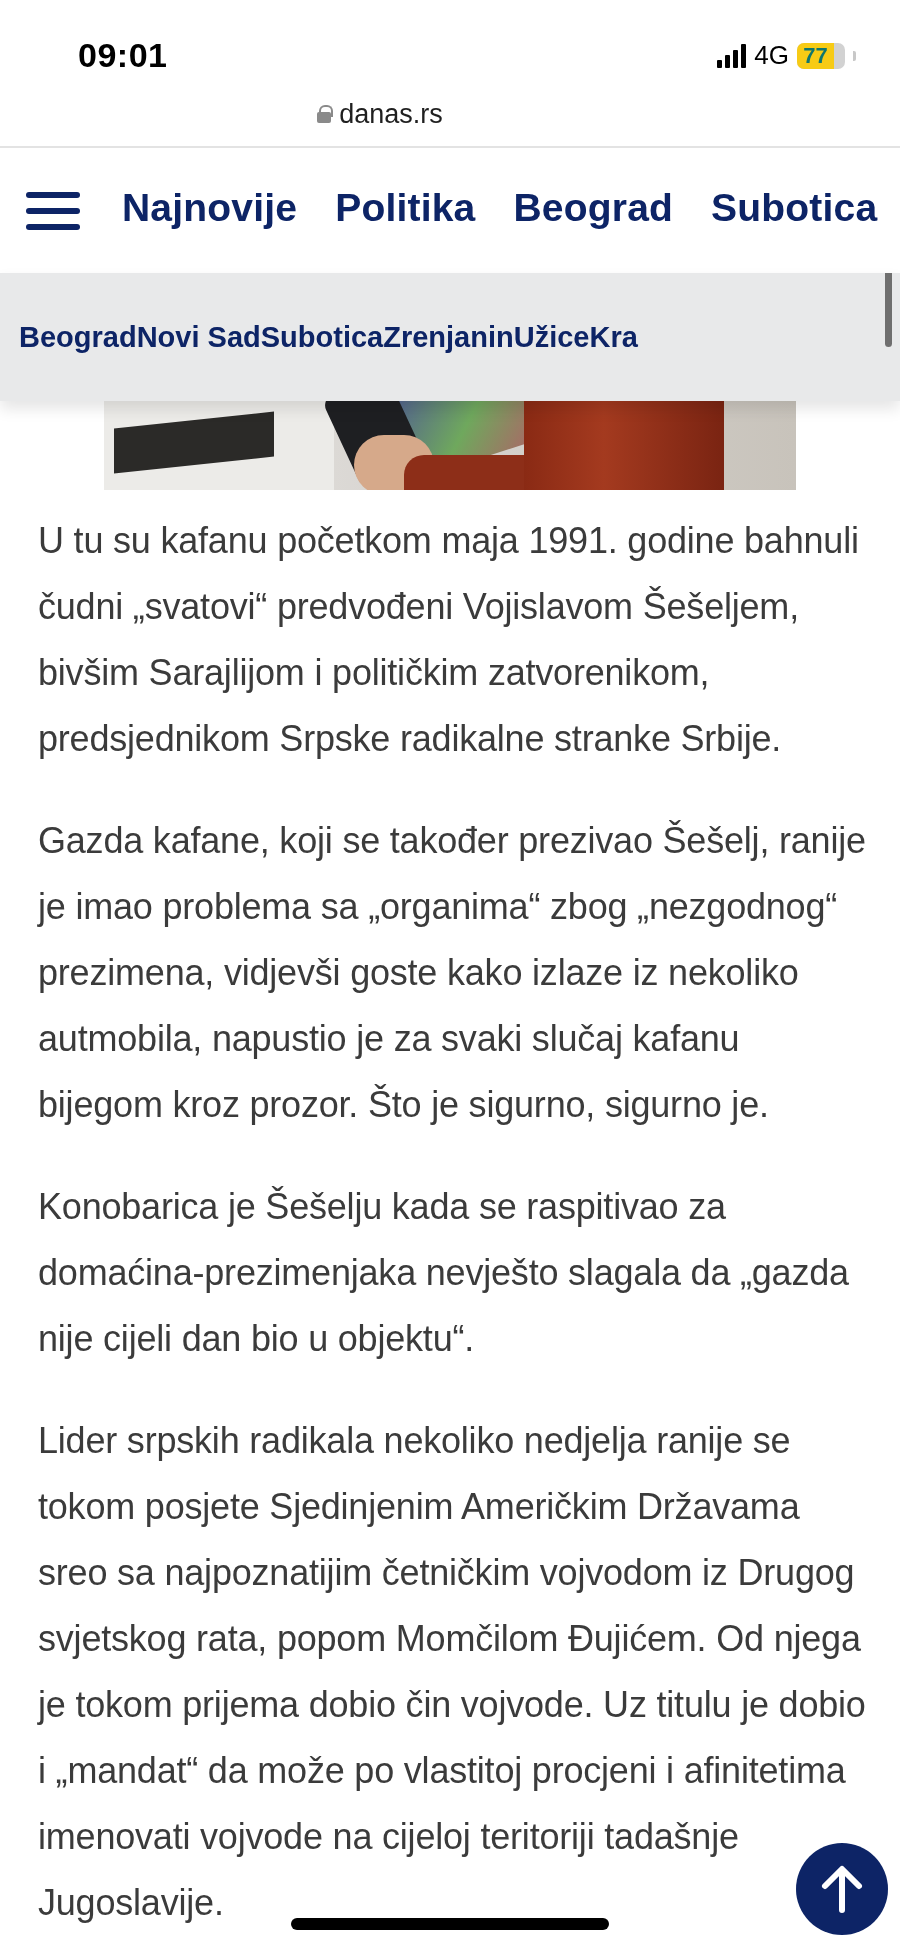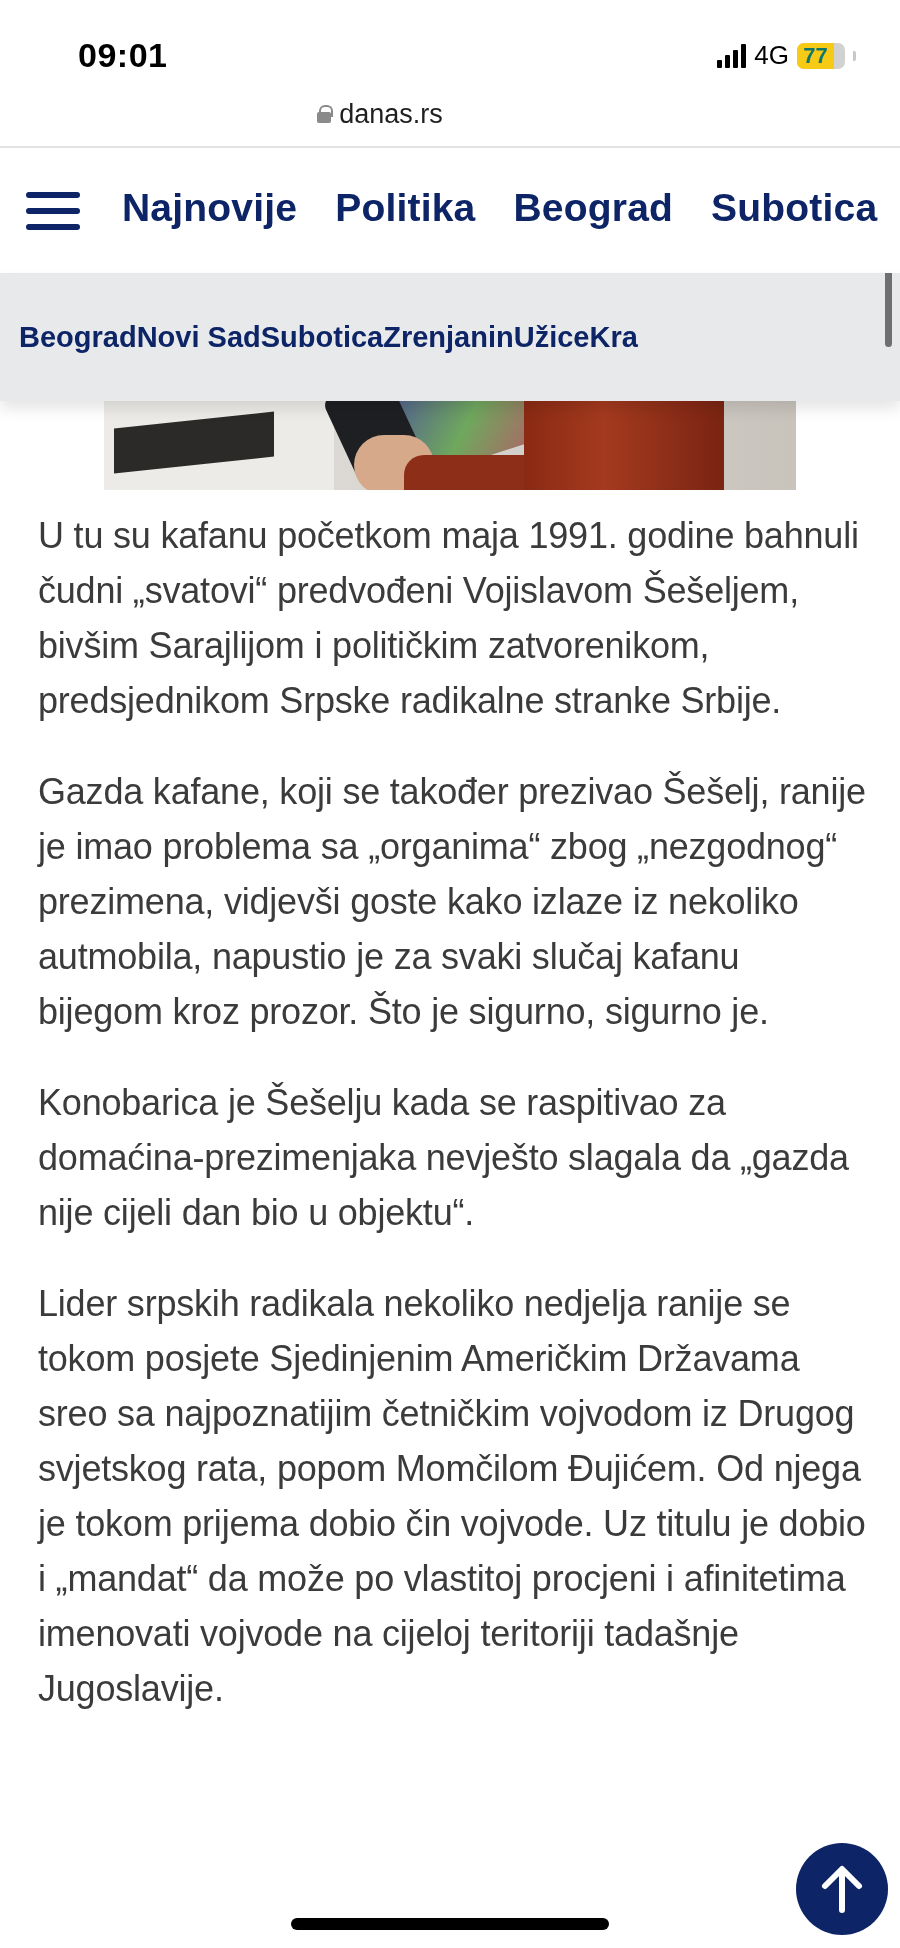--- a/index.html
+++ b/index.html
@@ -43,21 +43,21 @@
   .hero .wall { position: absolute; inset: 0; background: linear-gradient(90deg, #eae8e5 0%, #d9d6d2 40%, #c8c3bb 100%); }
   .hero .printer { position: absolute; left: 0; top: 10px; width: 230px; height: 100px; background: #ecebe8; border-radius: 0 10px 0 0; }
   .hero .slot { position: absolute; left: 10px; top: 30px; width: 160px; height: 45px; background: #2b2a28; transform: skewY(-6deg); }
   .hero .panel { position: absolute; left: 270px; top: 0; width: 190px; height: 80px; background: linear-gradient(135deg, #4b4f9c, #6fa85d 50%, #c14f6a); transform: rotate(-18deg); }
   .hero .device { position: absolute; left: 235px; top: 0; width: 70px; height: 100px; background: #1e1f22; border-radius: 12px; transform: rotate(-25deg); }
   .hero .hand { position: absolute; left: 250px; top: 55px; width: 80px; height: 60px; background: #d6a98a; border-radius: 30px; }
   .hero .sleeve { position: absolute; left: 420px; top: 0; width: 200px; height: 110px; background: linear-gradient(90deg, #8a2a14, #a43a1f 40%, #7a2412); }
   .hero .sleeve2 { position: absolute; left: 300px; top: 75px; width: 140px; height: 40px; background: #8d2e18; border-radius: 20px 0 0 0; }
 
   .article { position: absolute; left: 38px; top: 508px; width: 830px; z-index: 0; }
-  .article p { font-size: 36px; line-height: 55px; color: #3b3b3b; margin-bottom: 36px; letter-spacing: -0.2px; }
+  .article p { font-size: 36px; line-height: 66px; color: #3b3b3b; margin-bottom: 36px; letter-spacing: -0.2px; }
   .article p.clipped { height: 30px; overflow: hidden; }
 
   
   .scroll-top { position: absolute; left: 796px; top: 1843px; width: 92px; height: 92px; border-radius: 50%; background: #0d2466; z-index: 5; display: flex; align-items: center; justify-content: center; }
   .home-indicator { position: absolute; left: 291px; top: 1918px; width: 318px; height: 12px; border-radius: 6px; background: #000; z-index: 6; }
 </style>
 </head>
 <body>
 
 <div class="status-bar">

